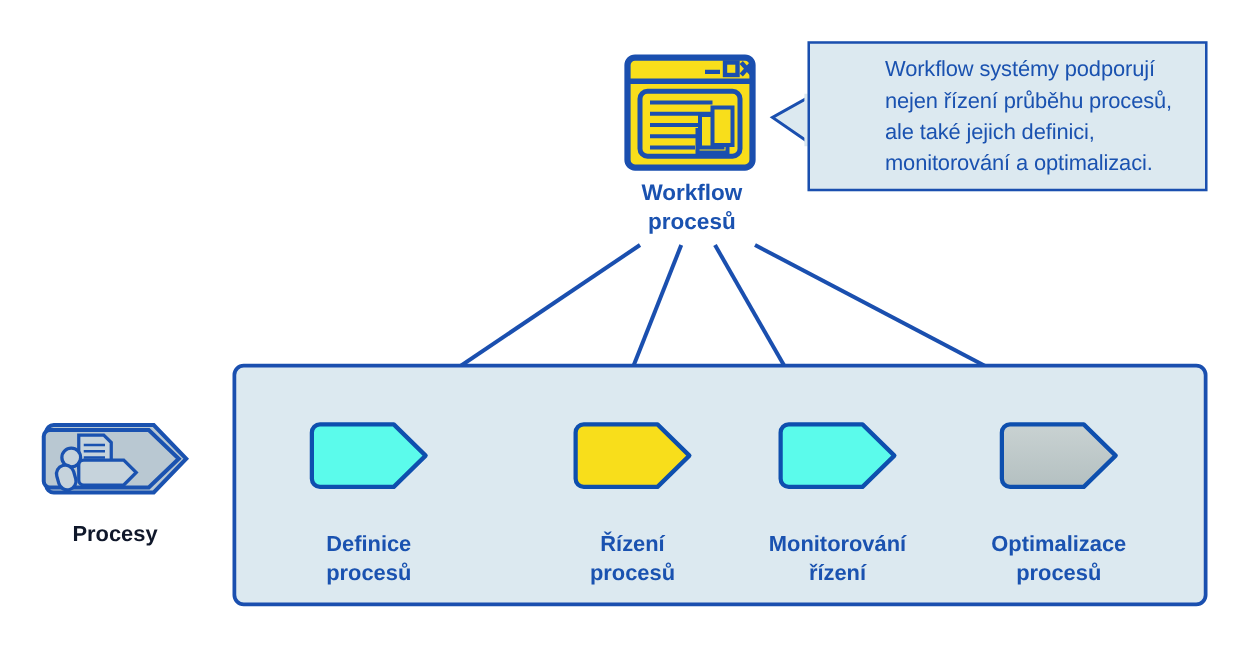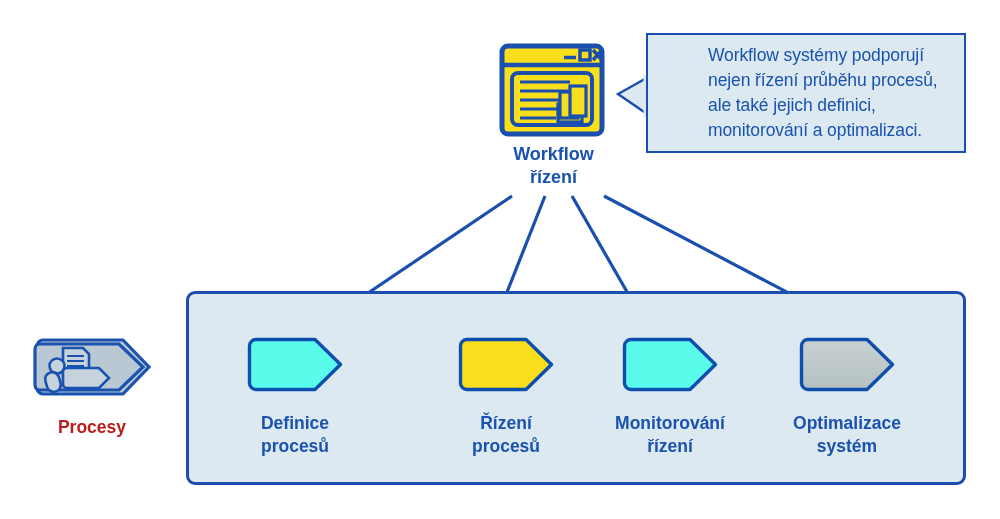--- a/index.html
+++ b/index.html
@@ -94,21 +94,21 @@
     top: 337px;
     width: 180px;
   }
   .proc-shape {
     display: block;
     width: 96px;
     height: 55px;
     margin: 0 auto;
   }
   .proc-label {
-    margin-top: 20px;
+    margin-top: 32px;
     text-align: center;
     color: #1A52B0;
     font-size: 17.5px;
     font-weight: bold;
     line-height: 23px;
     white-space: pre-line;
   }
 
   
   #procesy {
@@ -118,21 +118,21 @@
   }
   #procesy-shape {
     display: block;
     width: 122px;
     height: 66px;
     margin: 0 auto;
   }
   #procesy-label {
     margin-top: 17px;
     text-align: center;
-    color: #b91c1c;
+    color: #0f172a;
     font-size: 17.5px;
     font-weight: bold;
   }
 </style>
 </head>
 <body>
 
 <div id="stage">
 
   <svg class="abs" id="arrows" viewBox="0 0 1000 519">
@@ -183,21 +183,21 @@
       <line x1="22" y1="67" x2="72" y2="67"></line>
       <line x1="22" y1="76" x2="58" y2="76"></line>
     </g>
 
     <rect x="60" y="62" width="24" height="18" fill="#F8DE1B" stroke="#1A4FAF" stroke-width="3.2"></rect>
     <rect x="62" y="50" width="18" height="26" fill="#F8DE1B" stroke="#1A4FAF" stroke-width="3.2"></rect>
     <rect x="72" y="44" width="16" height="30" fill="#F8DE1B" stroke="#1A4FAF" stroke-width="3.2"></rect>
   </svg>
 
   <div class="abs" id="wf-label">Workflow
-řízení</div>
+procesů</div>
 
   <div class="abs" id="process-container"></div>
 
   <div class="abs" id="procesy">
     <svg id="procesy-shape" viewBox="0 0 122 66">
 
       <path d="M12,6 H92 L118,33 L92,60 H12 A6,6 0 0 1 6,54 V12 A6,6 0 0 1 12,6 Z" fill="#B9C8D2" stroke="#1A52B0" stroke-width="3.2"></path>
 
       <path d="M9,10 H88 L112,33 L88,56 H9 A5,5 0 0 1 4,51 V15 A5,5 0 0 1 9,10 Z" fill="#B9C8D2" stroke="#1A52B0" stroke-width="3.2"></path>
 
@@ -245,16 +245,16 @@
     <svg class="proc-shape" viewBox="0 0 96 55">
       <defs>
         <linearGradient id="graygrad" x1="0" y1="0" x2="0" y2="1">
           <stop offset="0%" stop-color="#C9D2D2"></stop>
           <stop offset="100%" stop-color="#B4C0C1"></stop>
         </linearGradient>
       </defs>
       <path d="M9,2.5 H68 L93.5,27.5 L68,52.5 H9 A6.5,6.5 0 0 1 2.5,46 V9 A6.5,6.5 0 0 1 9,2.5 Z" fill="url(#graygrad)" stroke="#0E4FAE" stroke-width="3.4" stroke-linejoin="round"></path>
     </svg>
     <div class="proc-label">Optimalizace
-systém</div>
+procesů</div>
   </div>
 
 </div>
 
 </body></html>

